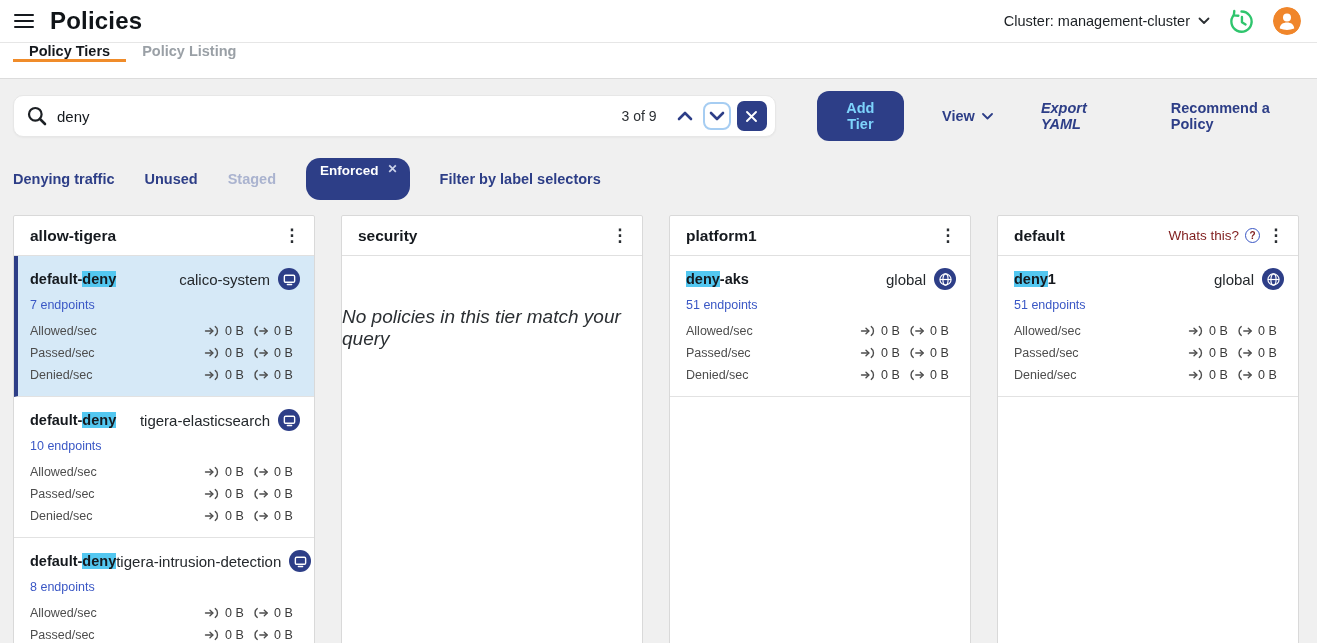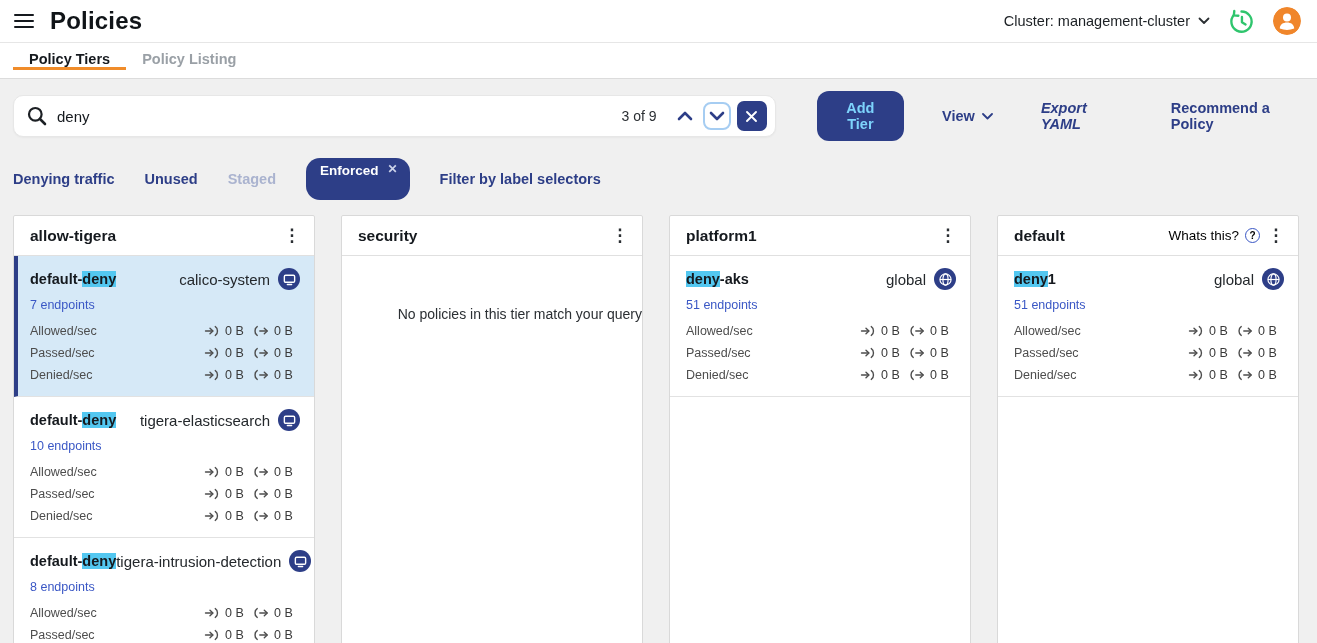--- a/index.html
+++ b/index.html
@@ -10,21 +10,21 @@
   .app-header { height:42px; display:flex; align-items:center; padding:0 16px 0 14px; background:#fff; }
   .hamburger { width:20px; height:14px; display:flex; flex-direction:column; justify-content:space-between; cursor:pointer; margin-right:16px; }
   .hamburger span { display:block; height:2.4px; background:#15191e; border-radius:1px; }
   .page-title { font-size:24px; font-weight:700; letter-spacing:.2px; color:#101418; }
   .header-right { margin-left:auto; display:flex; align-items:center; gap:18px; }
   .cluster-select { display:flex; align-items:center; gap:8px; font-size:14.5px; color:#1c2024; cursor:pointer; }
   .icon-btn { display:flex; align-items:center; justify-content:center; cursor:pointer; }
   .avatar { width:28px; height:28px; border-radius:50%; }
 
   
-  .tab-bar { height:37px; display:flex; align-items:center; border-top:1px solid #e6e6e6; border-bottom:1px solid #dcdcdc; background:#fff; padding-left:13px; }
+  .tab-bar { height:37px; display:flex; align-items:flex-start; border-top:1px solid #e6e6e6; border-bottom:1px solid #dcdcdc; background:#fff; padding-left:13px; }
   .tab { display:flex; align-items:center; padding:0 16px; font-size:14.5px; color:#9aa0a6; font-weight:700; cursor:pointer; border-bottom:3px solid transparent; }
   .tab.active { color:#15191e; border-bottom-color:#f08c2a; }
 
   
   .content { height:564px; background:#f0f0f0; padding:12px 13px 0 13px; }
 
   .toolbar-row { display:flex; align-items:center; }
   .search-box { width:833px; height:42px; background:#fff; border:1px solid #e7e7e7; border-radius:10px; display:flex; align-items:center; padding:0 8px 0 12px; box-shadow:0 1px 2px rgba(0,0,0,.04); }
   .search-box input { flex:1; border:none; outline:none; font-size:15px; color:#15191e; font-family:inherit; background:transparent; }
   .match-counter { font-size:14px; color:#2b2f33; margin-right:14px; white-space:nowrap; }
@@ -41,37 +41,37 @@
   .filter-link.muted { color:#aab3cf; }
   .filter-chip { background:#2d3e87; color:#fff; font-size:13.5px; font-weight:700; border-radius:14px; padding:5px 12px 22px 14px; display:flex; align-items:flex-start; gap:9px; cursor:pointer; }
   .chip-x { font-size:12px; color:#cdd4ea; cursor:pointer; line-height:1; }
 
   
   .tiers-row { display:flex; gap:26px; height:447px; overflow:hidden; }
   .tier-col { width:302px; background:#fff; border:1px solid #d9d9d9; border-radius:2px; overflow:hidden; flex-shrink:0; }
   .tier-header { height:40px; display:flex; align-items:center; padding:0 10px 0 16px; border-bottom:1px solid #e0e0e0; }
   .tier-name { font-size:15.5px; font-weight:700; color:#15191e; flex:1; }
   .kebab { font-size:17px; font-weight:700; color:#2b2f33; width:24px; text-align:center; cursor:pointer; letter-spacing:0; }
-  .whats-this { display:flex; align-items:center; gap:6px; color:#000000; font-size:13.5px; cursor:pointer; margin-right:4px; }
+  .whats-this { display:flex; align-items:center; gap:6px; color:#7f1d1d; font-size:13.5px; cursor:pointer; margin-right:4px; }
   .q-circle { width:15px; height:15px; border:1.4px solid #3a57c5; border-radius:50%; font-size:10px; display:flex; align-items:center; justify-content:center; font-weight:700; }
 
   .policy-card { padding:12px 14px 10px 16px; border-bottom:1px solid #e2e2e2; background:#fff; cursor:pointer; }
   .policy-card.selected { background:#d6e9f7; border-left:4px solid #2d3e87; padding-left:12px; }
   .card-top { display:flex; align-items:center; margin-bottom:5px; }
   .policy-name { font-size:14.5px; font-weight:700; color:#15191e; flex:1; white-space:nowrap; }
   .policy-name mark { background:#53c7f0; color:#15191e; }
   .policy-scope { display:flex; align-items:center; gap:8px; }
   .ns-label { font-size:15px; color:#24282c; white-space:nowrap; }
   .scope-badge { width:22px; height:22px; border-radius:50%; background:#2d3e87; display:flex; align-items:center; justify-content:center; flex-shrink:0; }
   .endpoints { display:inline-block; font-size:12.5px; color:#3a57c5; text-decoration:none; margin-bottom:8px; cursor:pointer; }
   .metric-row { display:flex; align-items:center; height:22px; }
   .m-label { flex:1; font-size:12.5px; color:#4d4d4d; }
   .m-val { display:flex; align-items:center; gap:5px; font-size:12.5px; color:#3a3a3a; width:47px; justify-content:flex-start; }
   .m-val + .m-val { margin-left:2px; }
-  .empty-msg { text-align:right; font-size:14px; color:#2b2f33; padding-top:50px; }
+  .empty-msg { text-align:left; font-size:19px; color:#2b2f33; padding-top:50px;font-style:italic; }
 </style>
 </head>
 <body>
 
 <svg width="0" height="0" style="position:absolute">
   <defs>
     <symbol id="icon-in" viewBox="0 0 16 12">
       <path d="M1.5 6 H8.6" fill="none" stroke="currentColor" stroke-width="1.4" stroke-linecap="round"></path>
       <path d="M6 3.2 L8.9 6 L6 8.8" fill="none" stroke="currentColor" stroke-width="1.4" stroke-linecap="round" stroke-linejoin="round"></path>
       <path d="M11.3 1.6 C14.2 3.2 14.2 8.8 11.3 10.4" fill="none" stroke="currentColor" stroke-width="1.4" stroke-linecap="round"></path>

